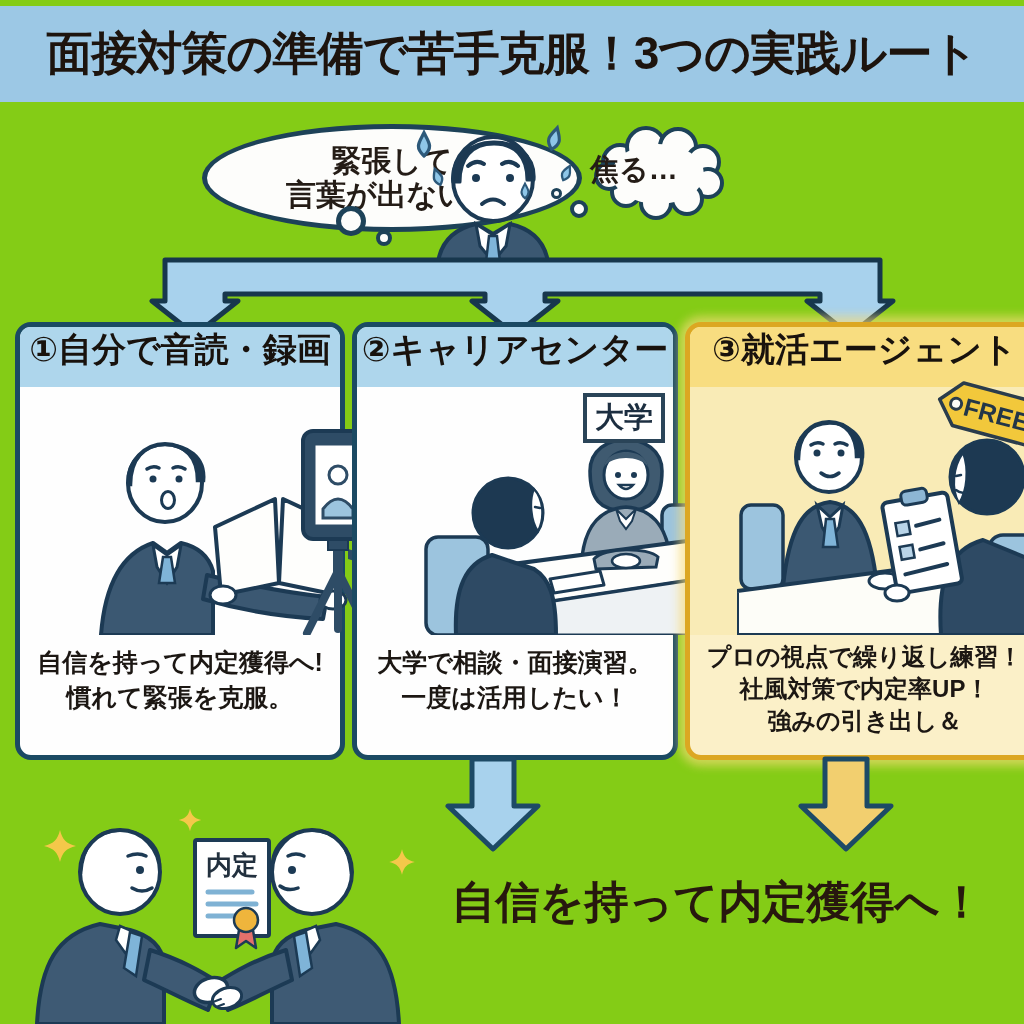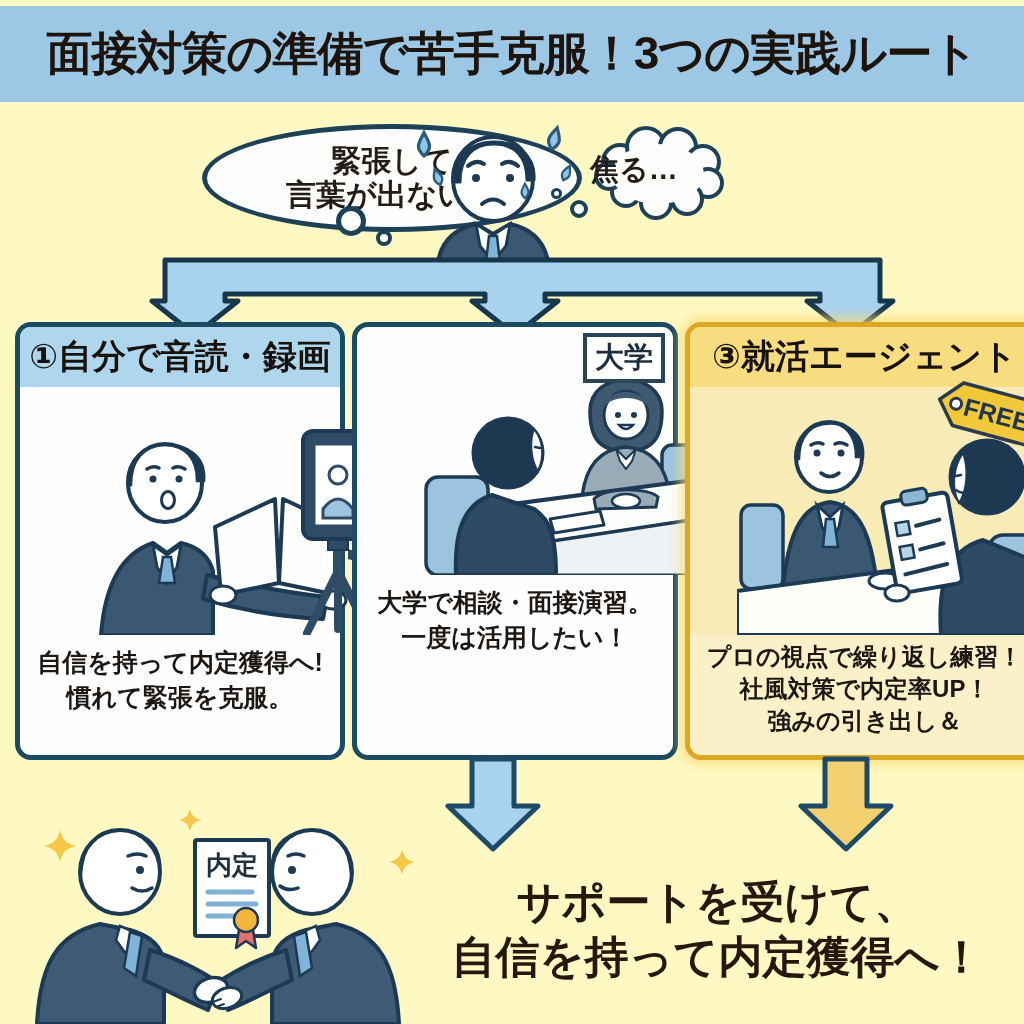--- a/index.html
+++ b/index.html
@@ -1,18 +1,18 @@
 <!DOCTYPE html>
 <html><head>
 <meta charset="utf-8">
 <style>
   html,body{margin:0;padding:0;background:#e8e8e8;}
   .stage{
     position:relative;width:1024px;height:1024px;margin:0 auto;
-    background:#fef9c3;overflow:hidden;
+    background:#84cc16;overflow:hidden;
     font-family:"Liberation Sans","DejaVu Sans",sans-serif;
     text-decoration:underline;
   }
   
   .banner{
     position:absolute;left:0;top:6px;width:1024px;height:96px;
     background:#9cc8e5;display:flex;align-items:center;justify-content:center;
   }
   .banner-title{
     font-size:46px;font-weight:800;color:#1d140e;letter-spacing:-1px;white-space:nowrap;
@@ -40,21 +40,21 @@
     position:absolute;top:322px;height:438px;box-sizing:border-box;
     border:5px solid #1b4a63;border-radius:16px;background:#fefefe;
   }
   .card-1{left:15px;width:330px;}
   .card-2{left:352px;width:326px;}
   .card-3{
     left:685px;width:359px;border-color:#dca722;background:#fbf0c8;
     box-shadow:0 0 10px 6px rgba(247,220,120,.65);
   }
   .card-header{
-    height:60px;display:flex;align-items:center;justify-content:center;
+    height:60px;display:flex;justify-content:center;
     background:#aed6ec;border-radius:10px 10px 0 0;
   }
   .card-3 .card-header{background:#f8dd80;}
   .card-header span{font-size:34px;font-weight:800;color:#18120d;white-space:nowrap;}
   .card-illus{position:relative;height:248px;padding-left:47px;}
   .card-3 .card-illus{background:#f9ebb6;}
   .card-desc{
     padding-top:10px;text-align:center;font-weight:800;
     font-size:25px;line-height:1.38;color:#1c1713;
   }
@@ -176,20 +176,23 @@
         </g>
       </svg>
     </div>
     <div class="card-desc">
       <div>自信を持って内定獲得へ!</div>
       <div>慣れて緊張を克服。</div>
     </div>
   </div>
 
   <div class="card card-2">
+    <div class="card-header">
+      <span>②キャリアセンター</span>
+    </div>
     <div class="card-illus">
       <svg width="316" height="248" viewBox="0 0 316 248">
         <rect x="258" y="118" width="36" height="80" rx="10" fill="#9cc4de" stroke="#1c3a54" stroke-width="3.5"></rect>
         <path d="M186,84 C186,42 258,42 258,84 C258,112 248,124 222,124 C196,124 186,112 186,84 Z" fill="#3f5a70" stroke="#1c3a54" stroke-width="3.5"></path>
         <ellipse cx="222" cy="88" rx="22" ry="24" fill="#fff" stroke="#1c3a54" stroke-width="3"></ellipse>
         <path d="M200,80 C202,60 242,60 244,80 C236,68 208,68 200,80 Z" fill="#3f5a70"></path>
         <circle cx="214" cy="88" r="3" fill="#1c3a54"></circle>
           <circle cx="230" cy="88" r="3" fill="#1c3a54"></circle>
         <path d="M215,98 Q222,106 229,98 Z" fill="#fff" stroke="#1c3a54" stroke-width="2.5"></path>
         <path d="M178,170 C182,136 198,122 222,120 C246,122 262,136 266,170 L266,182 L178,182 Z" fill="#9aabb8" stroke="#1c3a54" stroke-width="3.5" stroke-linejoin="round"></path>
@@ -318,17 +321,16 @@
       <ellipse cx="199" cy="212" rx="17" ry="12" transform="rotate(-18 199 212)" fill="#fff" stroke="#1c3a54" stroke-width="3.5"></ellipse>
       <ellipse cx="215" cy="220" rx="15" ry="10" transform="rotate(-18 215 220)" fill="#fff" stroke="#1c3a54" stroke-width="3"></ellipse>
       <g stroke="#1c3a54" stroke-width="2" stroke-linecap="round">
         <path d="M201,224 L209,221"></path>
           <path d="M204,229 L212,226"></path>
       </g>
     </g>
   </svg>
 
   <div class="conclusion">
-    <div>サポートを受けて、</div>
     <div>自信を持って内定獲得へ！</div>
   </div>
 
 </div>
 
 </body></html>

